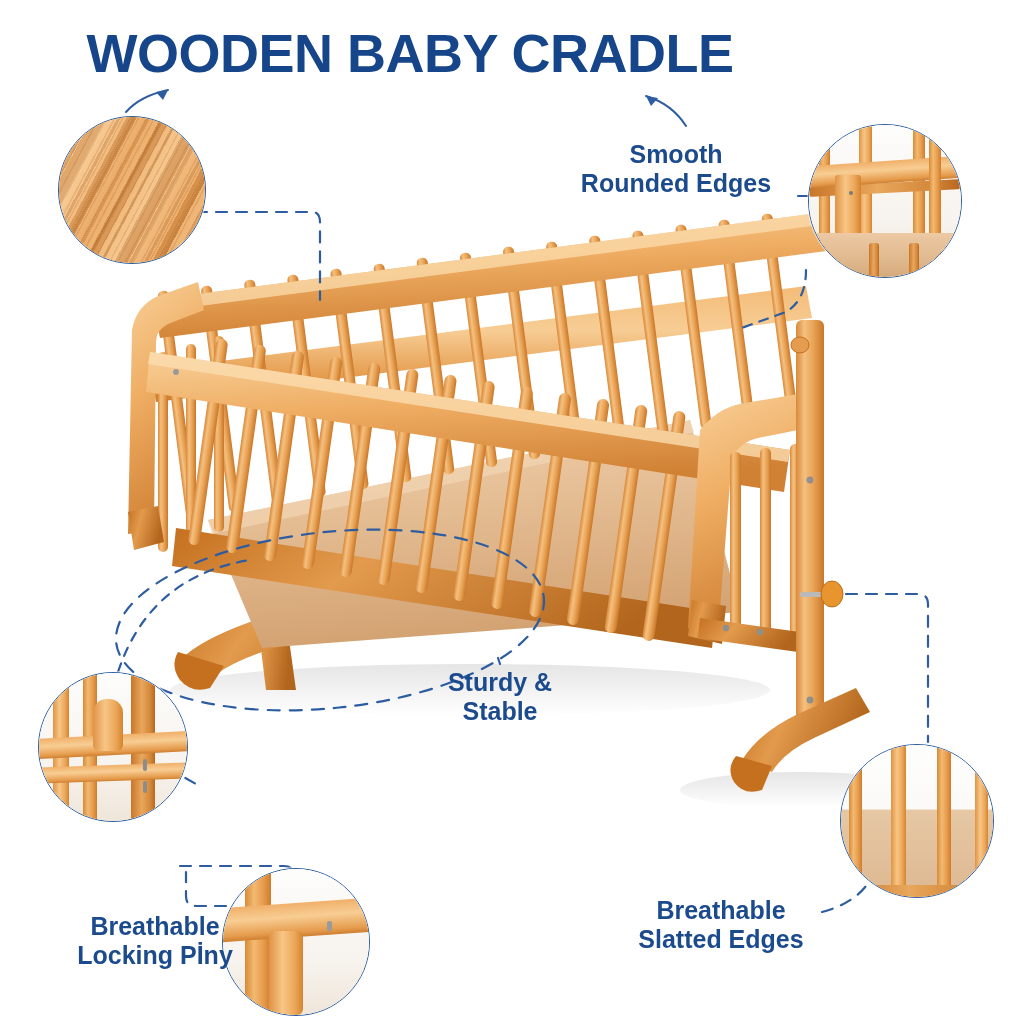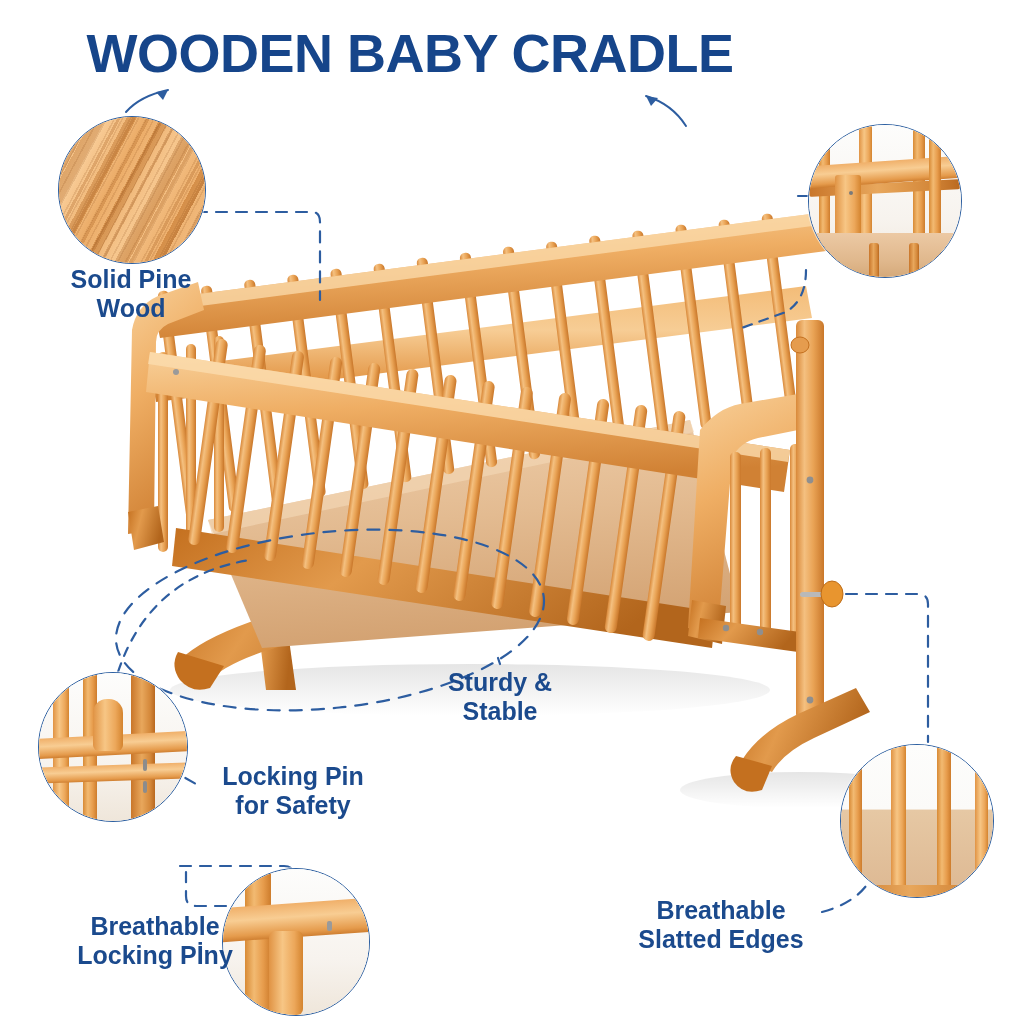--- a/index.html
+++ b/index.html
@@ -289,29 +289,27 @@
   <div class="circle" style="left:840px;top:744px;width:152px;height:152px;">
     <div class="inner scene" style="background:linear-gradient(180deg,#fdfdfc 0%,#fbfaf8 42%,#e6c8a4 43%,#ddb892 100%);">
       <div class="bar wood-l" style="left:8px;top:0;width:13px;height:152px;"></div>
       <div class="bar wood-m" style="left:50px;top:0;width:15px;height:152px;"></div>
       <div class="bar wood-l" style="left:96px;top:0;width:14px;height:152px;"></div>
       <div class="bar wood-m" style="left:134px;top:0;width:13px;height:152px;"></div>
       <div class="bar wood-d" style="left:0;top:140px;width:152px;height:12px;border-radius:0;"></div>
     </div>
   </div>
 
-  <div class="label" style="left:18px;top:265px;width:226px;">Solid Pine
-Wood</div>
-
+
+  <div class="label" style="left:536px;top:140px;width:280px;">Smooth
+Rounded Edges</div>
 
   <div class="label" style="left:392px;top:668px;width:216px;">Sturdy &amp;
 Stable</div>
 
-  <div class="label" style="left:178px;top:762px;width:230px;">Locking Pin
-for Safety</div>
 
   <div class="label" style="left:46px;top:912px;width:218px;">Breathable
 Locking Pİny</div>
 
   <div class="label" style="left:596px;top:896px;width:250px;">Breathable
 Slatted Edges</div>
 
 </div>
 
 </body></html>

